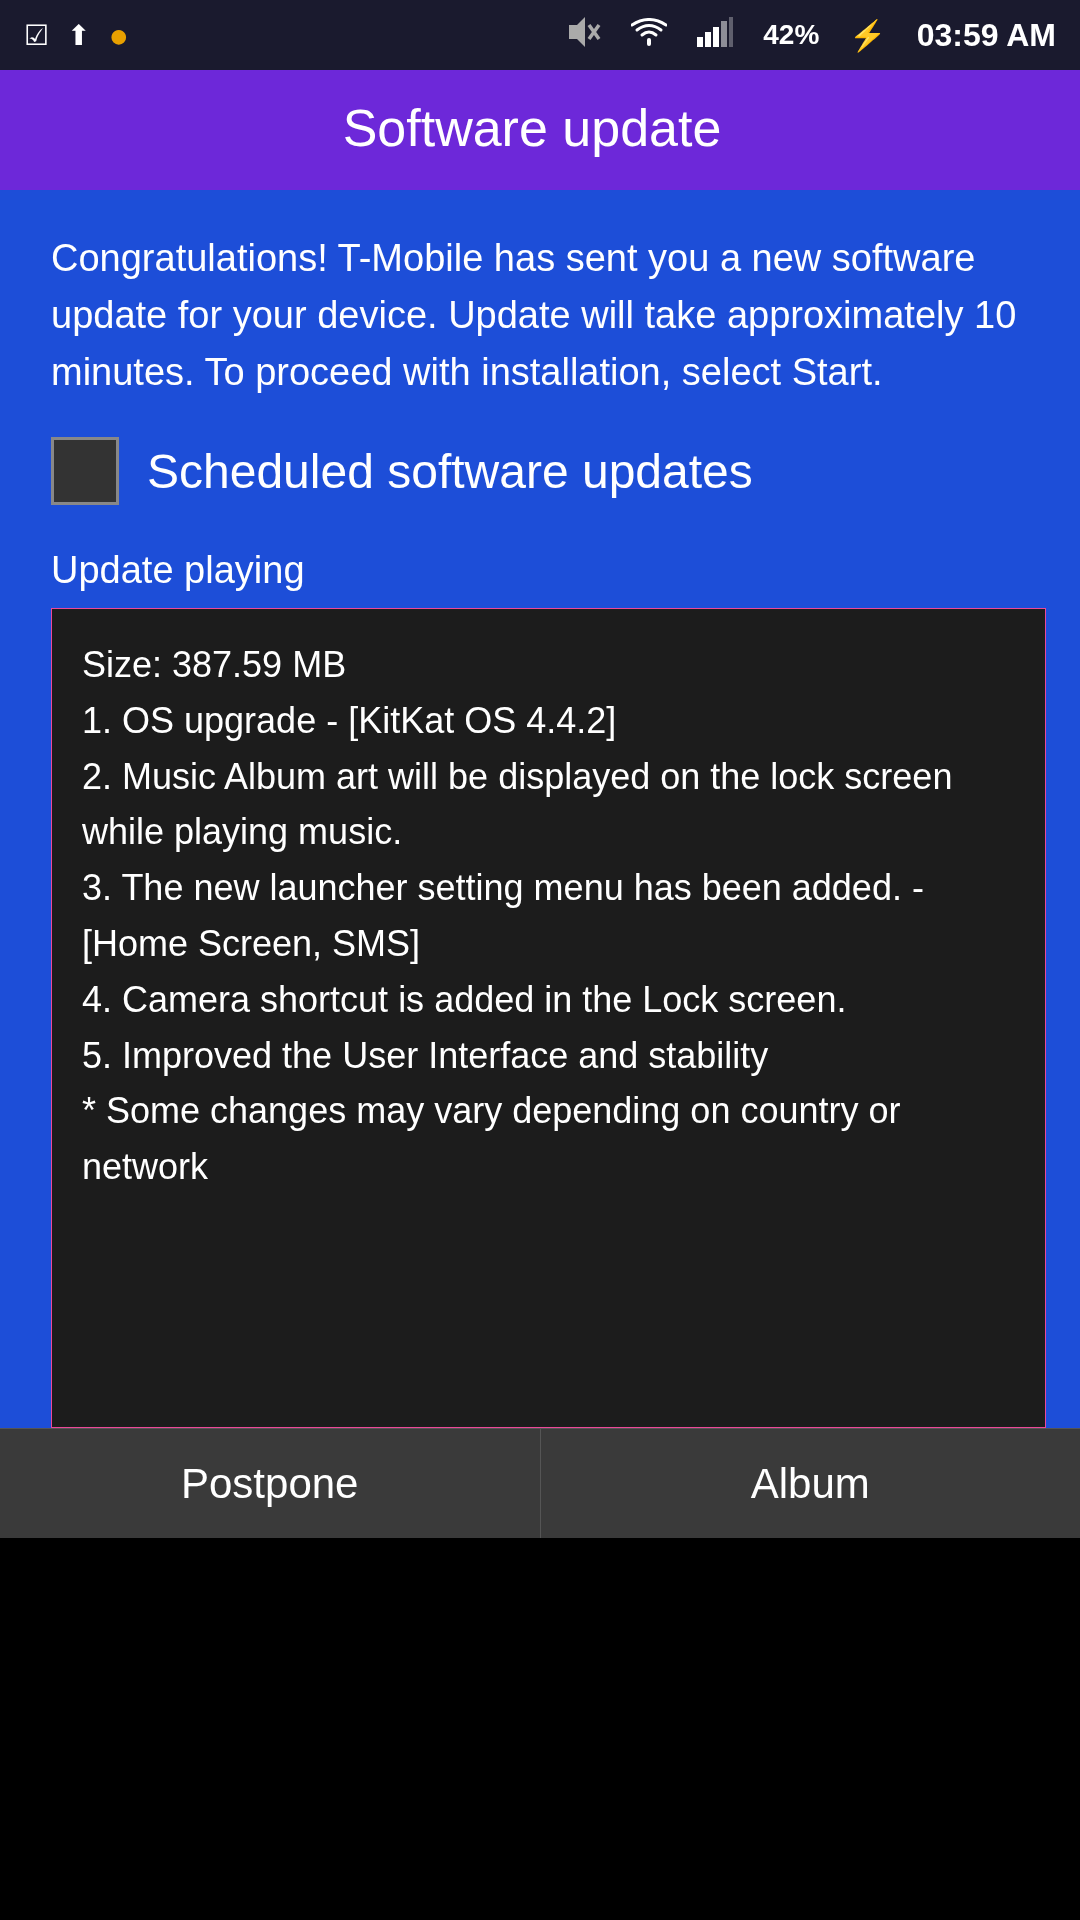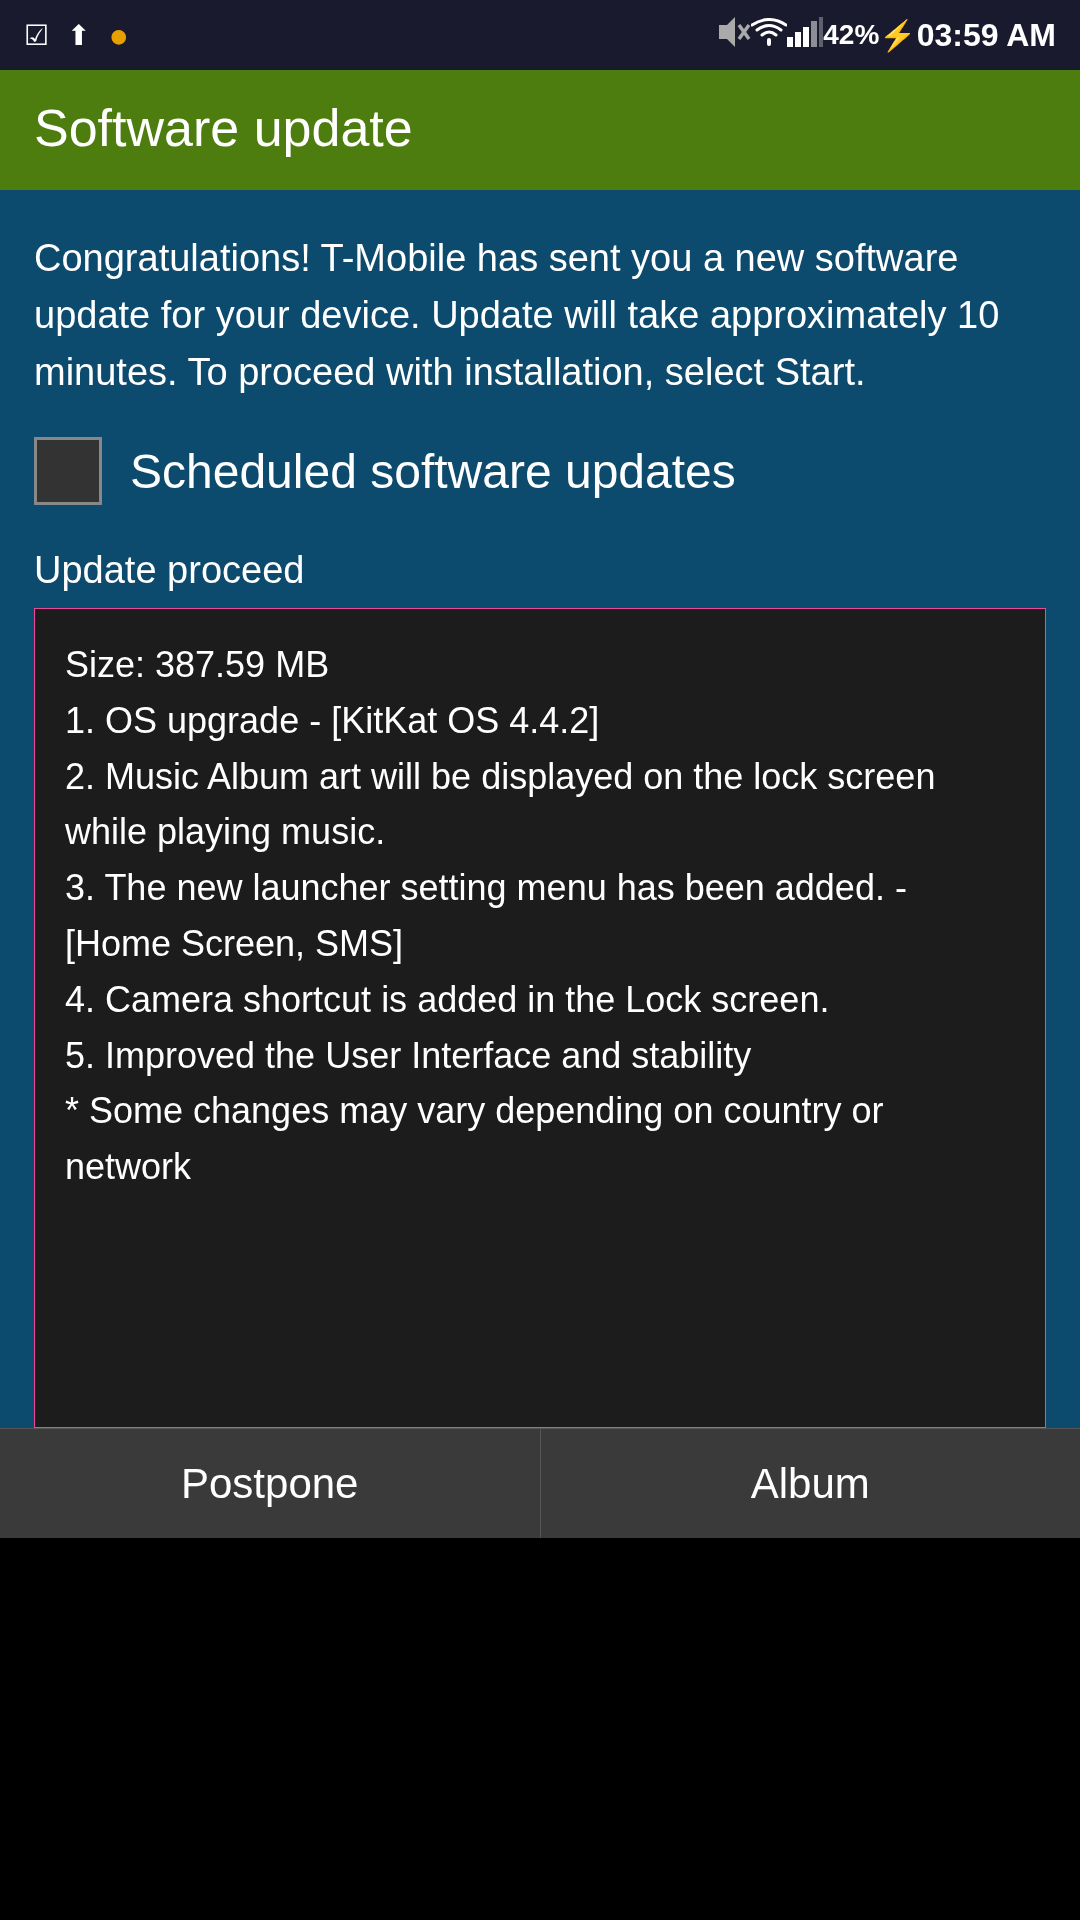--- a/index.html
+++ b/index.html
@@ -27,21 +27,21 @@
 
     .status-left {
       display: flex;
       align-items: center;
       gap: 18px;
     }
 
     .status-right {
       display: flex;
       align-items: center;
-      gap: 0;
+      gap: 30px;
       font-size: 30px;
       font-weight: bold;
     }
 
     .status-icon {
       font-size: 28px;
       color: #fff;
     }
 
     .battery-text {
@@ -50,34 +50,35 @@
     }
 
     .time-text {
       font-size: 32px;
       font-weight: bold;
     }
 
     
     .header {
       width: 100%;
-      background: #4d7c0f;
+      background: #6d28d9;
       padding: 28px 50px 32px 34px;
+      text-align: center;
     }
 
     .header-title {
       font-size: 52px;
       font-weight: 400;
       color: #fff;
     }
 
     
     .main-content {
-      background: #0c4a6e;
-      padding: 40px 34px 0 34px;
+      background: #1d4ed8;
+      padding: 40px 34px 0 51px;
       flex: 1;
     }
 
     .intro-text {
       font-size: 38px;
       line-height: 1.5;
       color: #fff;
       margin-bottom: 36px;
     }
 
@@ -198,21 +199,21 @@
 </div>
 
 <div class="main-content">
   <p class="intro-text">Congratulations! T-Mobile has sent you a new software update for your device. Update will take approximately 10 minutes. To proceed with installation, select Start.</p>
 
   <div class="checkbox-row">
     <div class="checkbox"></div>
     <span class="checkbox-label">Scheduled software updates</span>
   </div>
 
-  <p class="update-details-title">Update proceed</p>
+  <p class="update-details-title">Update playing</p>
 
   <div class="update-details-box">
     <span style="white-space: pre-line;">Size: 387.59 MB
 1. OS upgrade - [KitKat OS 4.4.2]
 2. Music Album art will be displayed on the lock screen while playing music.
 3. The new launcher setting menu has been added. - [Home Screen, SMS]
 4. Camera shortcut is added in the Lock screen.
 5. Improved the User Interface and stability
 * Some changes may vary depending on country or network</span>
   </div>

